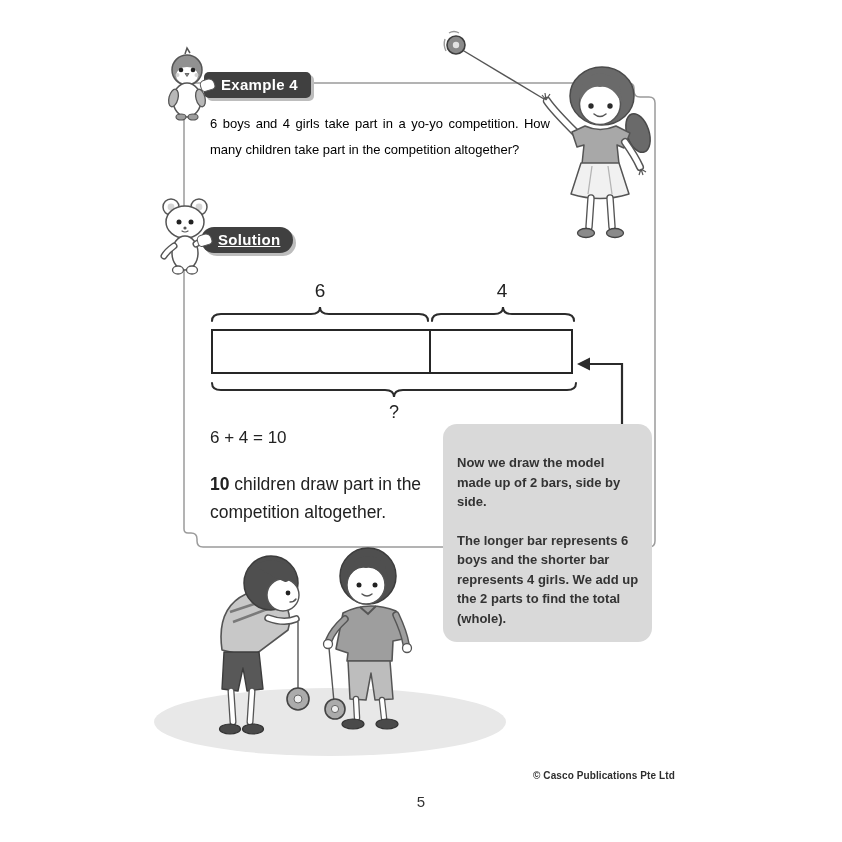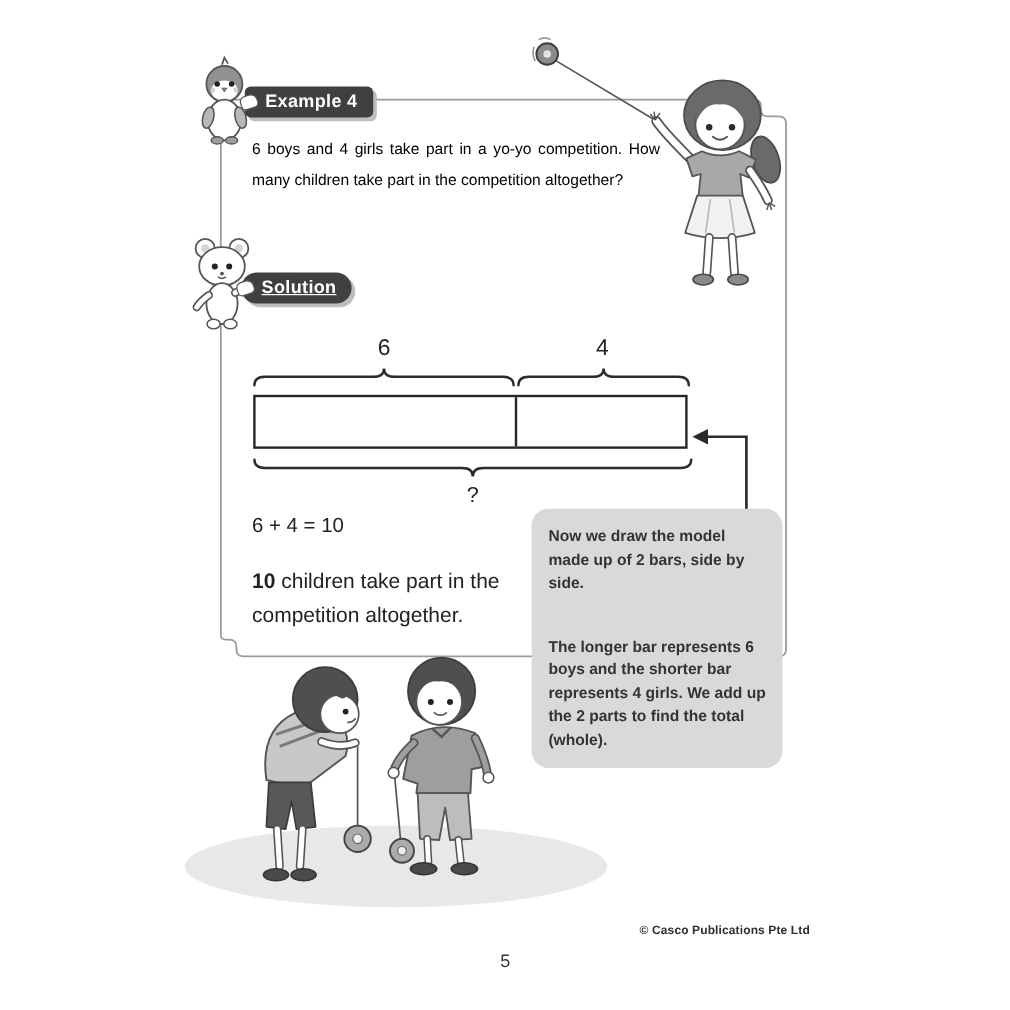--- a/index.html
+++ b/index.html
@@ -39,25 +39,25 @@
   }
   .bar .part1{width:216px;border-right:2px solid #262626;height:100%;}
   .bar .part2{flex:1;}
 
   .equation{left:210px;top:428px;font-size:17px;color:#222;}
   .answer{left:210px;top:471px;width:250px;font-size:17.5px;line-height:27.5px;color:#222;}
   .answer b{font-weight:700;}
 
   .callout{
     left:443px;top:424px;width:209px;box-sizing:border-box;background:#d9d9d9;
-    border-radius:14px;padding:13px 12px 14px 14px;font-size:13px;font-weight:700;
+    border-radius:14px;padding:29px 12px 14px 14px;font-size:13px;font-weight:700;
     line-height:19.5px;color:#333;
   }
   .callout p{margin:0;}
-  .callout p + p{margin-top:33px;}
+  .callout p + p{margin-top:19px;}
 
   .page-number{left:0;top:793px;width:842px;text-align:center;font-size:15px;color:#333;}
   .copyright{left:533px;top:770px;font-size:10px;font-weight:700;color:#2e2e2e;letter-spacing:.1px;}
 </style>
 </head>
 <body>
 
 <svg class="abs" style="left:0;top:0" width="842" height="842" viewBox="0 0 842 842">
 
   <path d="M 184 529 V 89 Q 184 83 190 83 H 628 Q 634 83 634 88 V 91 Q 634 97 640 97 H 649 Q 655 97 655 103 V 541 Q 655 547 649 547 H 203 Q 197 547 197 541 V 539 Q 197 533 191 533 H 188 Q 184 533 184 529 Z" fill="none" stroke="#9b9b9b" stroke-width="1.5"></path>
@@ -162,21 +162,21 @@
 <div class="abs bar-label label-4">4</div>
 
 <div class="abs bar">
   <div class="part1"></div>
   <div class="part2"></div>
 </div>
 
 <div class="abs label-q">?</div>
 
 <div class="abs equation">6 + 4 = 10</div>
-<div class="abs answer"><b>10</b><span> children take part in the competition altogether.</span></div>
+<div class="abs answer"><b>10</b><span> children draw part in the competition altogether.</span></div>
 
 <div class="abs callout">
   <p>Now we draw the model made up of 2 bars, side by side.</p>
   <p>The longer bar represents 6 boys and the shorter bar represents 4 girls. We add up the 2 parts to find the total (whole).</p>
 </div>
 
 <svg class="abs" style="left:140px;top:535px" width="385" height="240" viewBox="140 535 385 240">
   <ellipse cx="330" cy="722" rx="176" ry="34" fill="#e8e8e8"></ellipse>
 
   <path d="M 222 650 Q 216 608 246 594 L 282 600 Q 293 613 288 630 L 252 657 Z" fill="#c8c8c8" stroke="#555" stroke-width="1.6" stroke-linejoin="round"></path>

